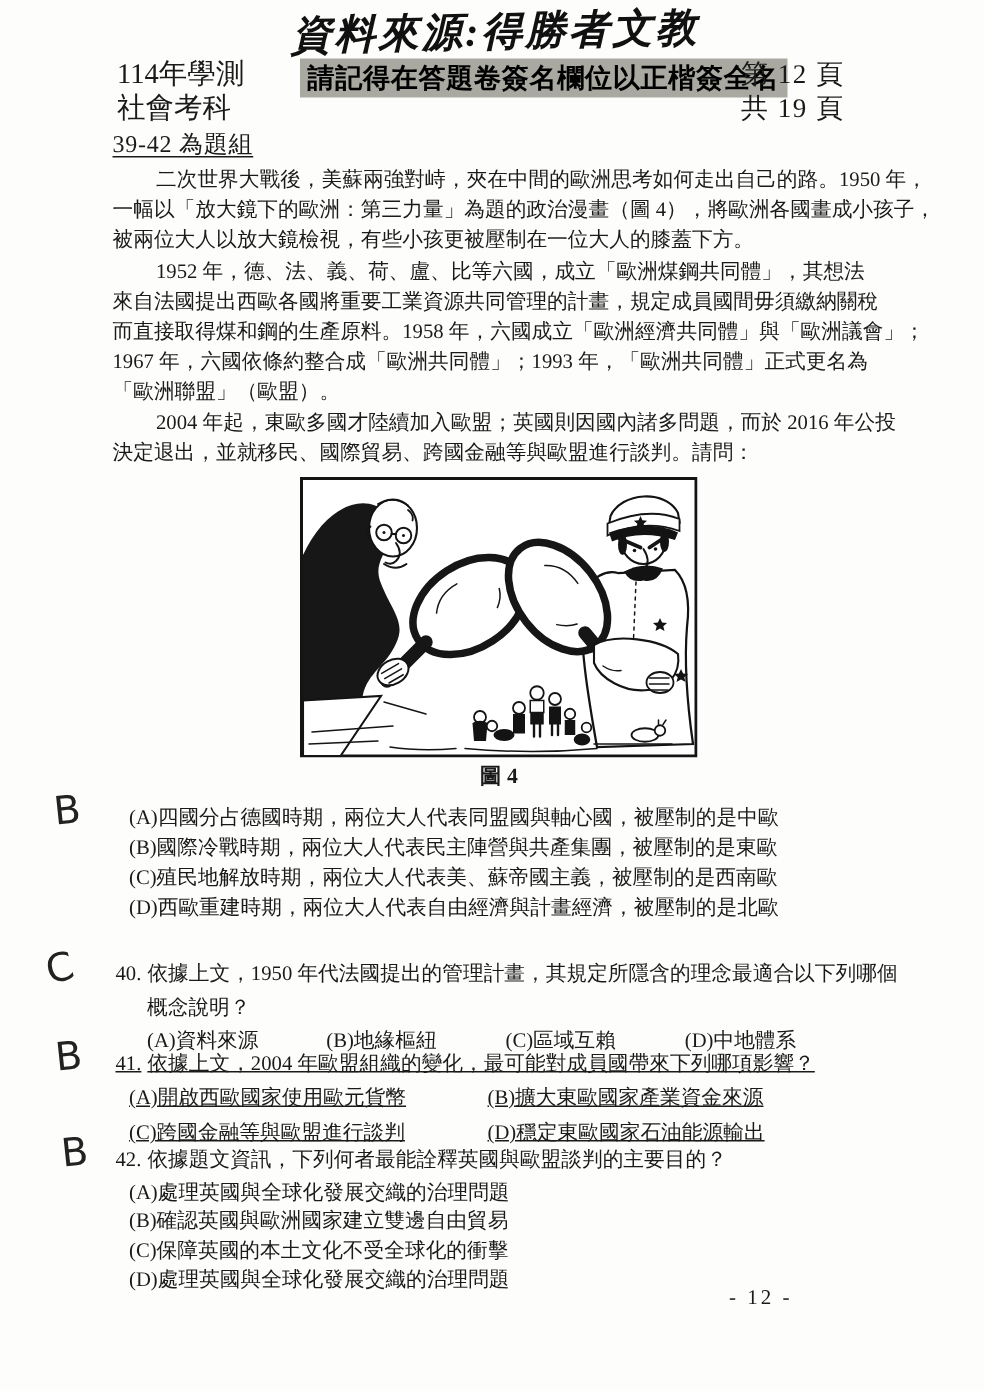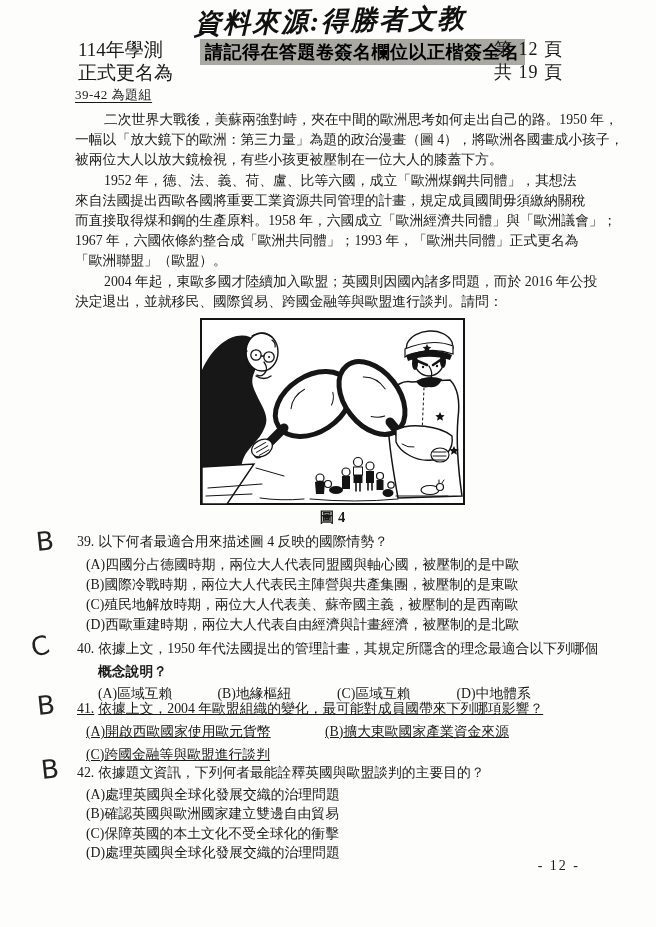--- a/index.html
+++ b/index.html
@@ -14,21 +14,21 @@
     font-size:27px;font-weight:bold;font-style:italic;letter-spacing:2px;
     transform:rotate(-1.2deg);color:#111;
   }
   .hdr-left{position:absolute;left:78px;top:38px;font-size:19px;line-height:23px;}
   .hdr-right{position:absolute;left:494px;top:38px;font-size:18px;line-height:23px;letter-spacing:1px;}
   .notice{
     position:absolute;left:200px;top:39px;background:#a9a9a2;
     font-size:18px;font-weight:bold;padding:1px 5px;letter-spacing:.5px;color:#000000;
   }
   .group-title{
-    position:absolute;left:75px;top:86px;font-size:13px;
+    position:absolute;left:75px;top:86px;font-size:16px;
     text-decoration:underline;text-underline-offset:3px;letter-spacing:.5px;
   }
   .passage{position:absolute;left:75px;top:110px;width:515px;font-size:13.8px;line-height:20.2px;}
   .pline{white-space:nowrap;}
   .pline.ind{padding-left:29px;}
   .fig{position:absolute;left:200px;top:318px;width:265px;height:187px;margin:0;}
   .fig-caption{position:absolute;left:200px;top:508px;width:265px;text-align:center;font-size:14.5px;font-weight:bold;}
   .ans{
     position:absolute;font-family:"DejaVu Sans",sans-serif;font-size:26px;
     font-weight:400;color:#222;transform:rotate(-6deg);
@@ -38,40 +38,40 @@
   .a41{left:37px;top:690px;}
   .a42{left:41px;top:754px;}
   .q{position:absolute;left:77px;font-size:13.8px;white-space:nowrap;}
   .q .stem{white-space:nowrap;}
   .q .qnum{margin-right:4px;}
   .opts{margin-left:9px;}
   .opt{white-space:nowrap;}
   .q39{top:532px;line-height:20px;}
   .q39 .opts{margin-top:3px;}
   .q40{top:638px;line-height:22.5px;}
-  .q40 .stem2{margin-left:21px;font-weight:bold;}
+  .q40 .stem2{margin-left:21px;}
   .q40 .opts-row{margin-left:21px;display:flex;}
   .q40 .opts-row .opt{width:119.5px;}
   .q41{top:697px;line-height:23px;text-decoration:underline;}
   .q41 .opts{display:grid;grid-template-columns:239px 239px;}
   .q42{top:763px;line-height:19.6px;}
   .q42 .opts{margin-top:2px;}
-  .footer{position:absolute;left:486px;top:858px;width:94px;text-align:right;font-size:14px;letter-spacing:2px;}
+  .footer{position:absolute;left:486px;top:858px;width:94px;text-align:left;font-size:14px;letter-spacing:2px;}
   svg .ink{stroke:#141414;fill:none;stroke-linecap:round;}
 </style>
 </head>
 <body>
 
 <div class="page">
 
   <div class="hw-top">資料來源:得勝者文教</div>
 
   <div class="hdr-left">
     <div>114年學測</div>
-    <div>正式更名為</div>
+    <div>社會考科</div>
   </div>
 
   <div class="notice">請記得在答題卷簽名欄位以正楷簽全名</div>
 
   <div class="hdr-right">
     <div>第 12 頁</div>
     <div>共 19 頁</div>
   </div>
 
   <div class="group-title">39-42 為題組</div>
@@ -175,46 +175,46 @@
     </svg>
   </figure>
   <div class="fig-caption">圖 4</div>
 
   <div class="ans a39">B</div>
   <div class="ans a40">C</div>
   <div class="ans a41">B</div>
   <div class="ans a42">B</div>
 
   <div class="q q39">
-    <div class="stem"><span class="qnum">39.</span><span>以下何者最適合用來描述圖 4 反映的國際情勢？</span></div>
     <div class="opts">
       <div class="opt">(A)四國分占德國時期，兩位大人代表同盟國與軸心國，被壓制的是中歐</div>
       <div class="opt">(B)國際冷戰時期，兩位大人代表民主陣營與共產集團，被壓制的是東歐</div>
       <div class="opt">(C)殖民地解放時期，兩位大人代表美、蘇帝國主義，被壓制的是西南歐</div>
       <div class="opt">(D)西歐重建時期，兩位大人代表自由經濟與計畫經濟，被壓制的是北歐</div>
     </div>
   </div>
 
   <div class="q q40">
     <div class="stem"><span class="qnum">40.</span><span>依據上文，1950 年代法國提出的管理計畫，其規定所隱含的理念最適合以下列哪個</span></div>
     <div class="stem2">概念說明？</div>
     <div class="opts-row">
-      <div class="opt">(A)區域互賴</div>
+      <div class="opt">(A)資料來源</div>
       <div class="opt">(B)地緣樞紐</div>
       <div class="opt">(C)區域互賴</div>
       <div class="opt">(D)中地體系</div>
     </div>
   </div>
 
   <div class="q q41">
     <div class="stem"><span class="qnum">41.</span><span>依據上文，2004 年歐盟組織的變化，最可能對成員國帶來下列哪項影響？</span></div>
     <div class="opts">
       <div class="opt">(A)開啟西歐國家使用歐元貨幣</div>
       <div class="opt">(B)擴大東歐國家產業資金來源</div>
       <div class="opt">(C)跨國金融等與歐盟進行談判</div>
+      <div class="opt">(D)穩定東歐國家石油能源輸出</div>
     </div>
   </div>
 
   <div class="q q42">
     <div class="stem"><span class="qnum">42.</span><span>依據題文資訊，下列何者最能詮釋英國與歐盟談判的主要目的？</span></div>
     <div class="opts">
       <div class="opt">(A)處理英國與全球化發展交織的治理問題</div>
       <div class="opt">(B)確認英國與歐洲國家建立雙邊自由貿易</div>
       <div class="opt">(C)保障英國的本土文化不受全球化的衝擊</div>
       <div class="opt">(D)處理英國與全球化發展交織的治理問題</div>

